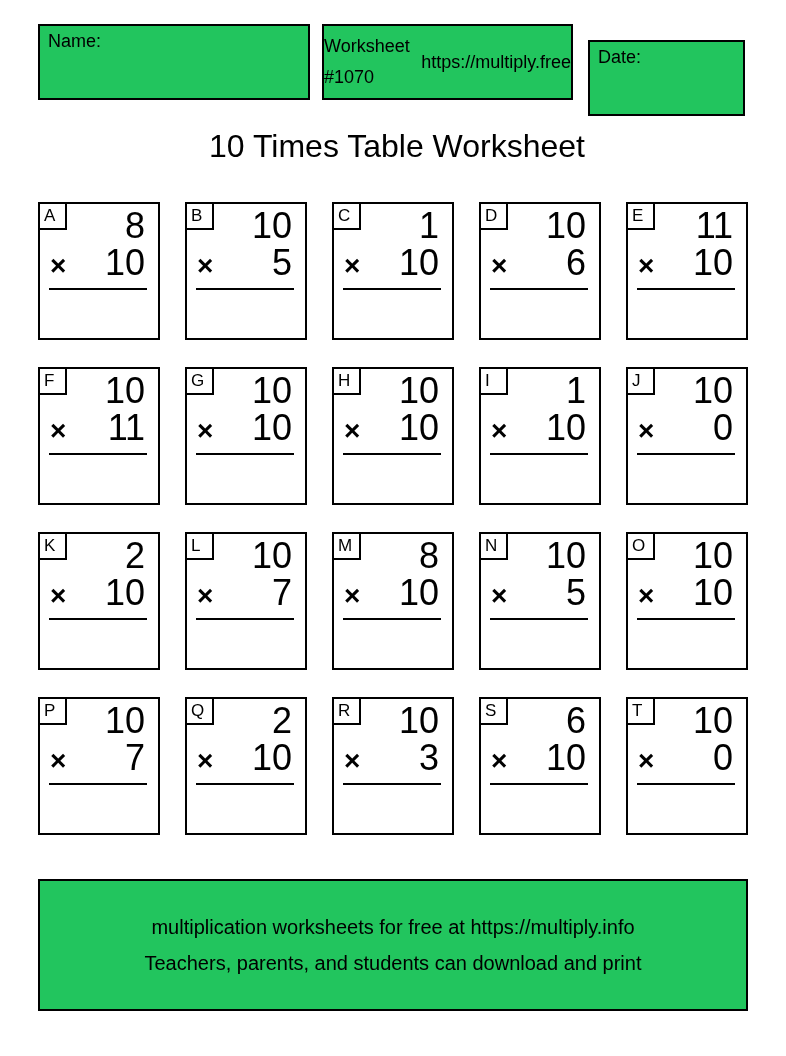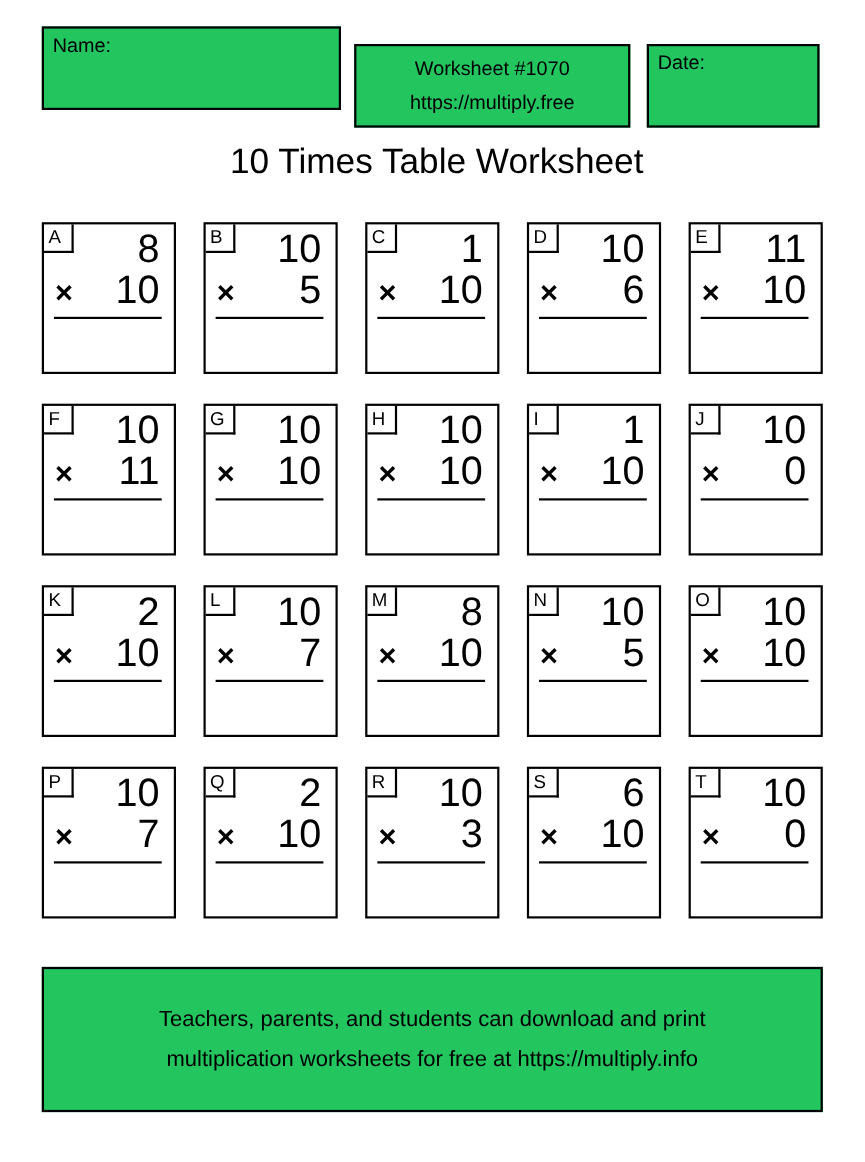--- a/index.html
+++ b/index.html
@@ -10,22 +10,22 @@
     height: 1056px;
     font-family: "Liberation Sans", sans-serif;
     color: #000000;
     overflow: hidden;
   }
   .bordered { position: absolute; border: 2px solid #000; background: #22c55e; }
 
   
   #name-box  { left: 38px;  top: 24px; width: 272px; height: 76px; padding: 5px 8px; font-size: 18px; }
   #info-box  { left: 322px; top: 24px; width: 251px; height: 76px;
-               display: flex; flex-direction: column; justify-content: center; align-items: center;
-               font-size: 18px; line-height: 31px; margin-top: 16px; }
+               display: flex; flex-direction: row; justify-content: center; align-items: center;
+               font-size: 18px; line-height: 31px; }
   #date-box  { left: 588px; top: 40px; width: 157px; height: 76px; padding: 5px 8px; font-size: 18px; }
 
   
   #page-title { position: absolute; left: 4px; top: 127px; width: 786px;
                 text-align: center; font-size: 32px; line-height: 38px; }
 
   
   #problems-grid { position: absolute; left: 38px; top: 202px;
                    display: grid;
                    grid-template-columns: repeat(5, 122px);
@@ -262,15 +262,15 @@
     <div class="num-top">10</div>
     <div class="op-row">
       <span class="op">×</span>
       <span class="num-bottom">0</span>
     </div>
     <div class="answer-line"></div>
   </div>
 </div>
 
 <div class="bordered" id="footer-box">
+  <div>multiplication worksheets for free at https://multiply.info</div>
   <div>Teachers, parents, and students can download and print</div>
-  <div>multiplication worksheets for free at https://multiply.info</div>
 </div>
 
 </body></html>

